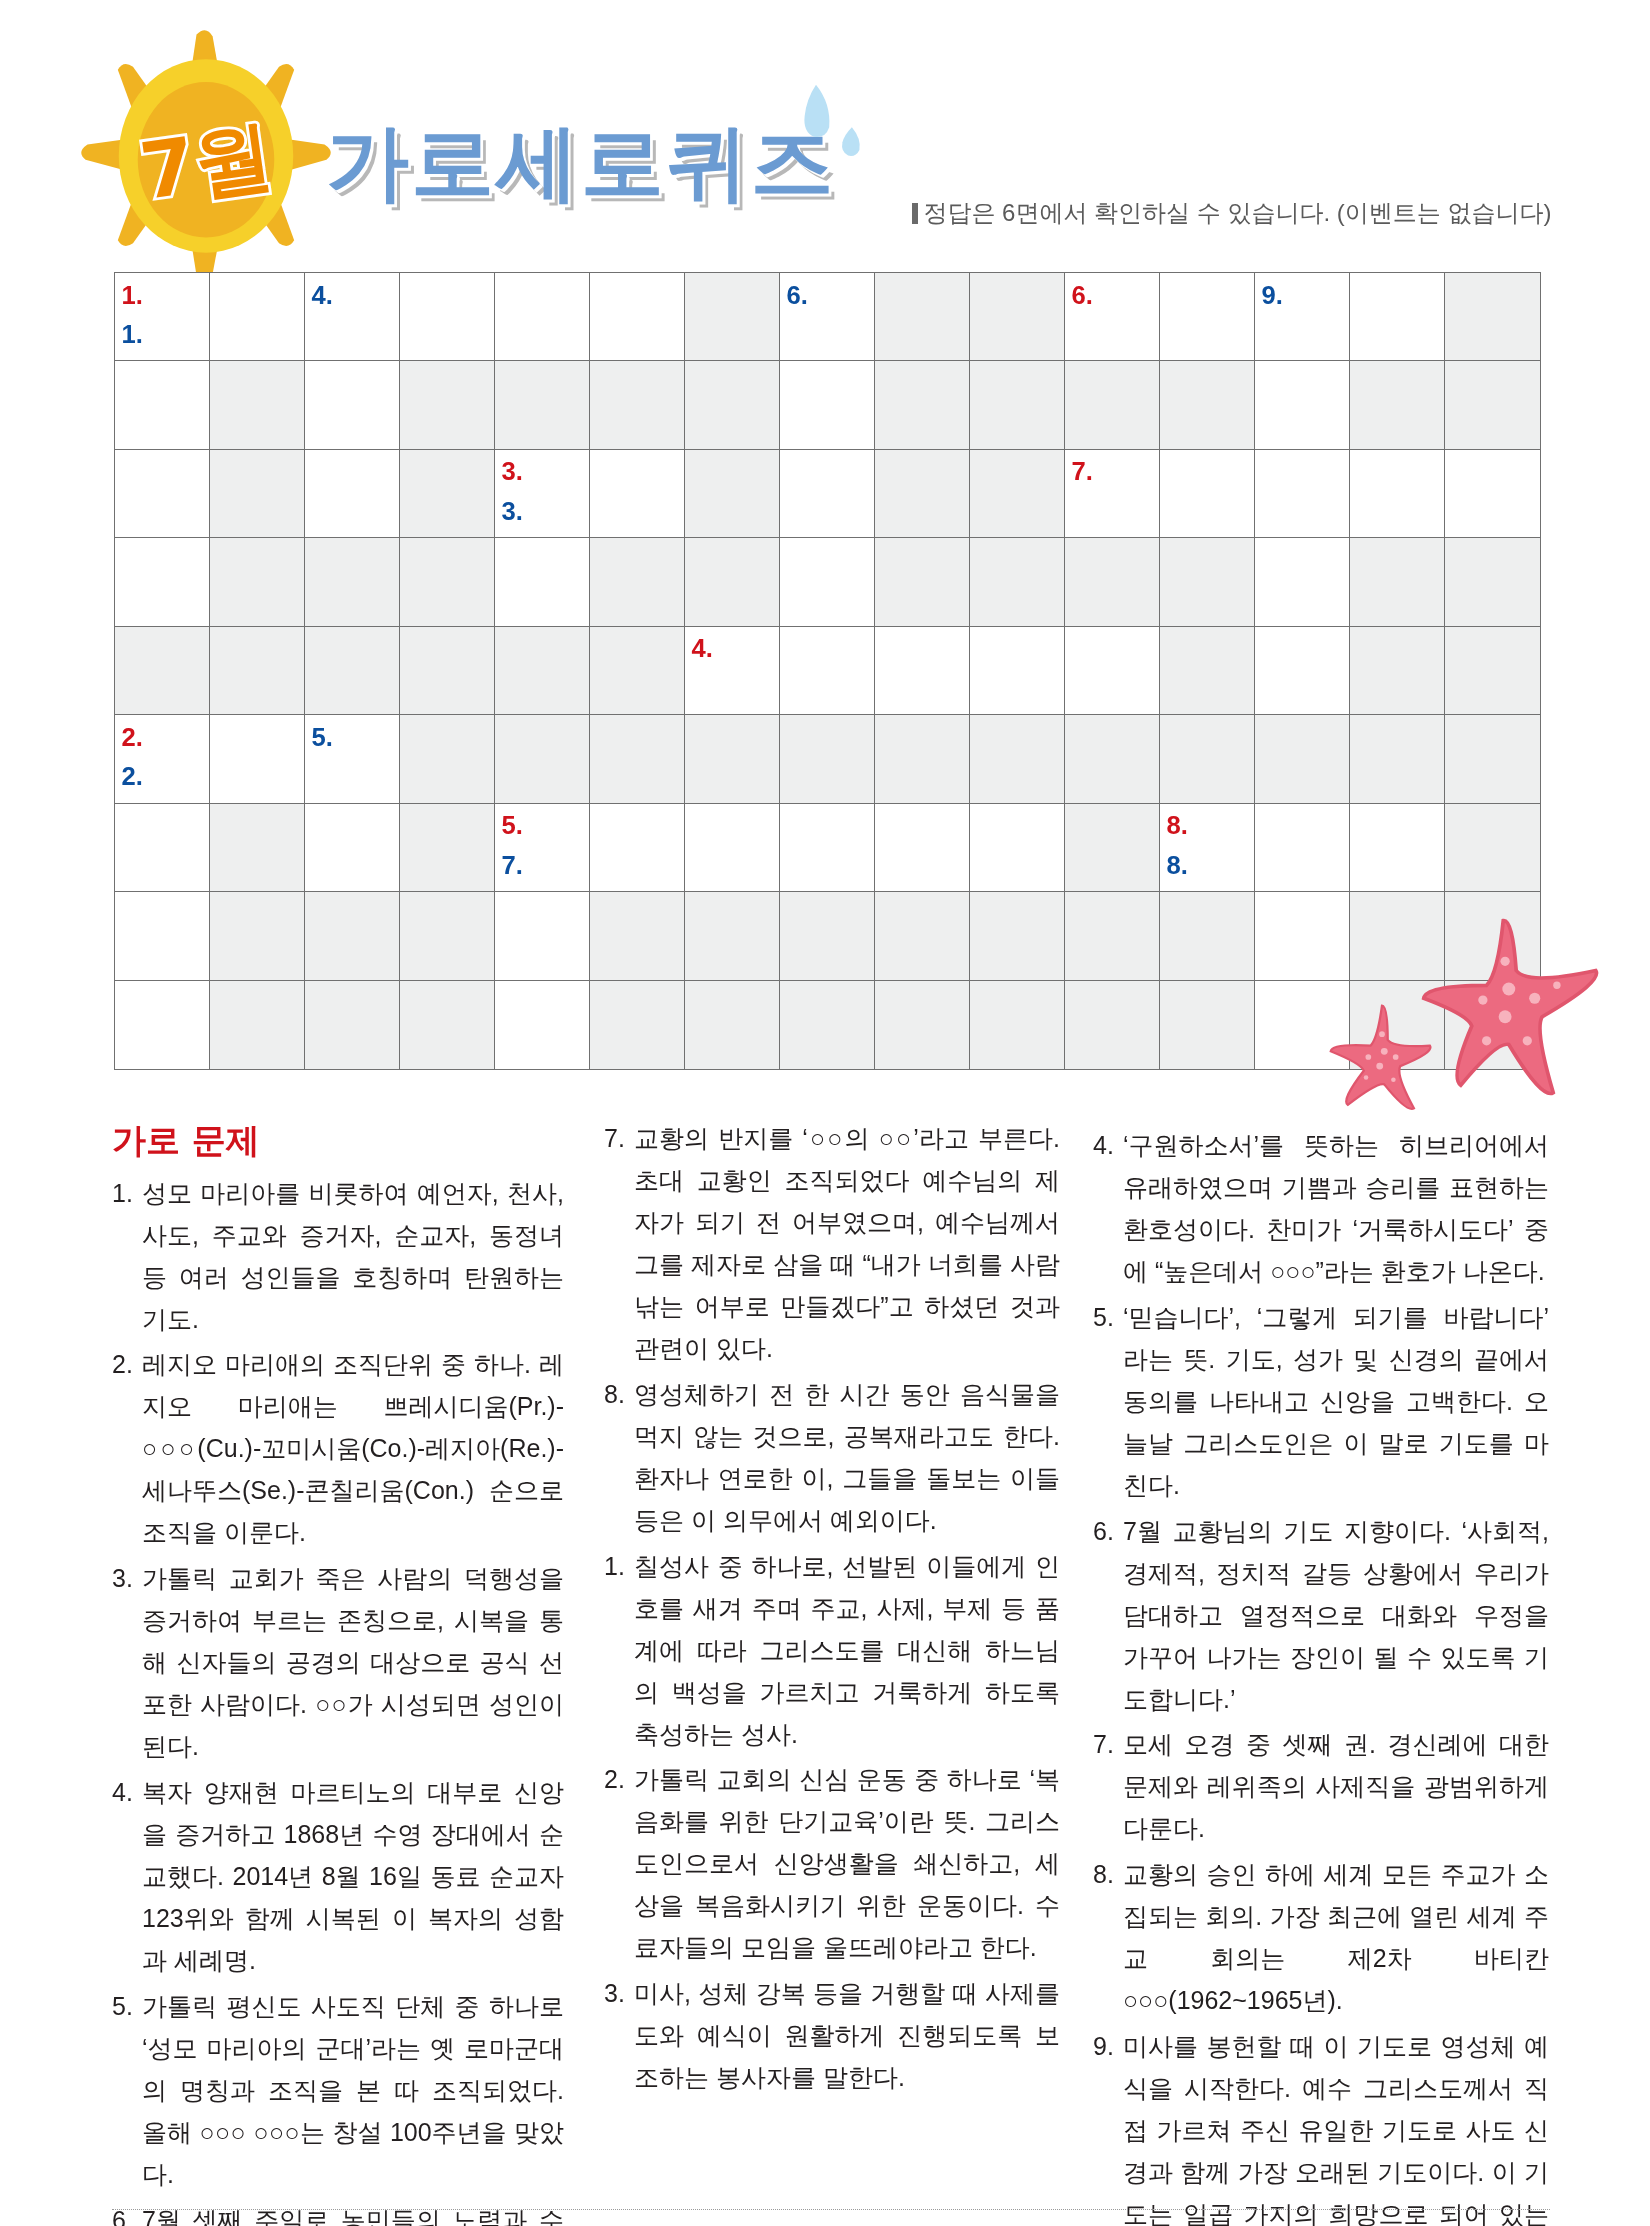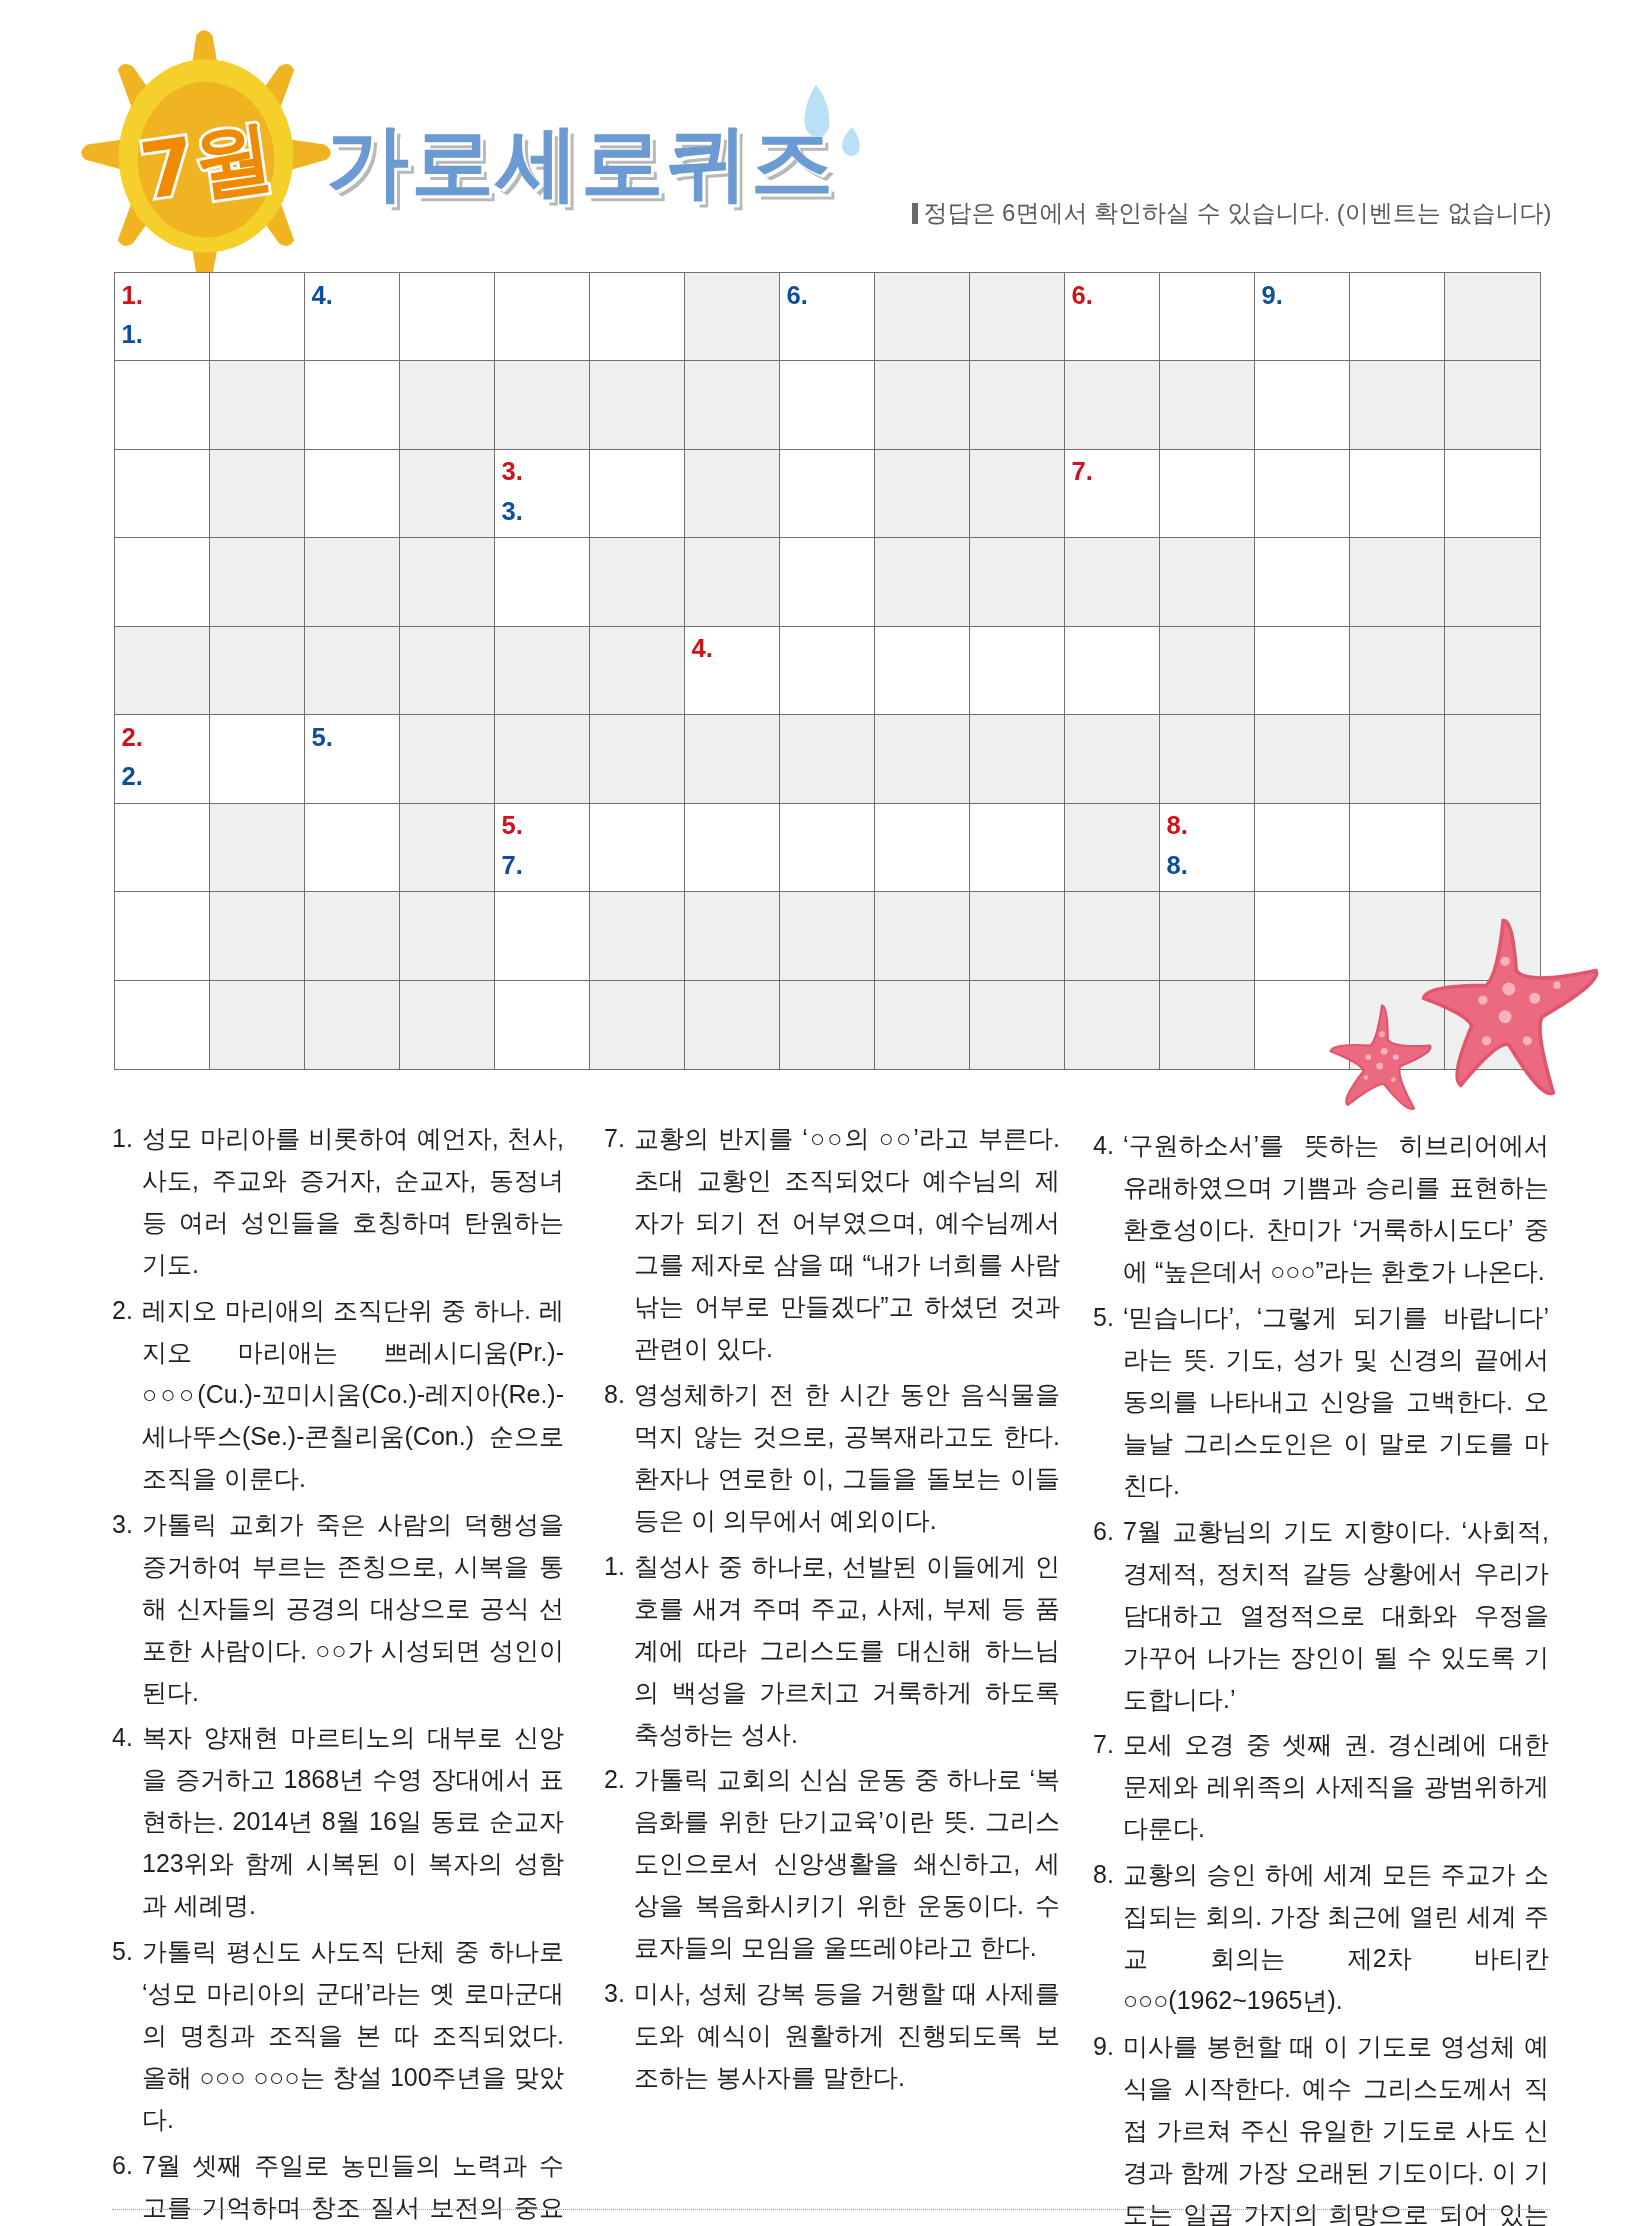--- a/index.html
+++ b/index.html
@@ -269,35 +269,36 @@
       <circle cx="46" cy="55" r="3.5"></circle>
       <circle cx="62" cy="45" r="3"></circle>
       <circle cx="74" cy="38" r="2"></circle>
       <circle cx="34" cy="46" r="2.5"></circle>
       <circle cx="58" cy="68" r="2.5"></circle>
       <circle cx="36" cy="68" r="2.5"></circle>
     </g>
 </svg>
 
 <div class="col col1">
+  <div class="section-title across">가로 문제</div>
   <div class="clue">
       <span class="n">1.</span>
       <span class="t">성모 마리아를 비롯하여 예언자, 천사, 사도, 주교와 증거자, 순교자, 동정녀 등 여러 성인들을 호칭하며 탄원하는 기도.</span>
     </div>
   <div class="clue">
       <span class="n">2.</span>
       <span class="t">레지오 마리애의 조직단위 중 하나. 레지오 마리애는 쁘레시디움(Pr.)-○○○(Cu.)-꼬미시움(Co.)-레지아(Re.)-세나뚜스(Se.)-콘칠리움(Con.) 순으로 조직을 이룬다.</span>
     </div>
   <div class="clue">
       <span class="n">3.</span>
       <span class="t">가톨릭 교회가 죽은 사람의 덕행성을 증거하여 부르는 존칭으로, 시복을 통해 신자들의 공경의 대상으로 공식 선포한 사람이다. ○○가 시성되면 성인이 된다.</span>
     </div>
   <div class="clue">
       <span class="n">4.</span>
-      <span class="t">복자 양재현 마르티노의 대부로 신앙을 증거하고 1868년 수영 장대에서 표현하는. 2014년 8월 16일 동료 순교자 123위와 함께 시복된 이 복자의 성함과 세례명.</span>
+      <span class="t">복자 양재현 마르티노의 대부로 신앙을 증거하고 1868년 수영 장대에서 순교했다. 2014년 8월 16일 동료 순교자 123위와 함께 시복된 이 복자의 성함과 세례명.</span>
     </div>
   <div class="clue">
       <span class="n">5.</span>
       <span class="t">가톨릭 평신도 사도직 단체 중 하나로 ‘성모 마리아의 군대’라는 옛 로마군대의 명칭과 조직을 본 따 조직되었다. 올해 ○○○ ○○○는 창설 100주년을 맞았다.</span>
     </div>
   <div class="clue">
       <span class="n">6.</span>
       <span class="t">7월 셋째 주일로 농민들의 노력과 수고를 기억하며 창조 질서 보전의 중요성을 되새기고자 지정된 날이다. 이날 본당에서 우리농산물 홍보 및 판매, 우리농산물 나눔</span>
     </div>
 </div>

